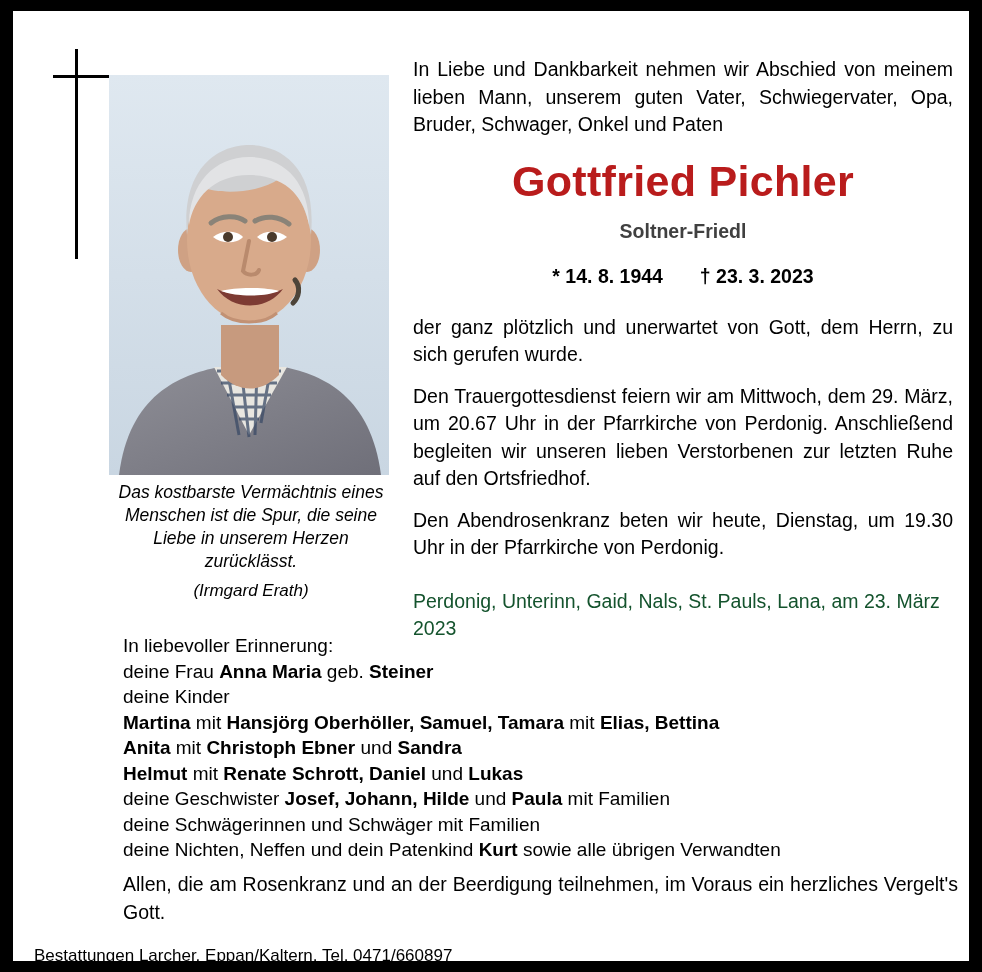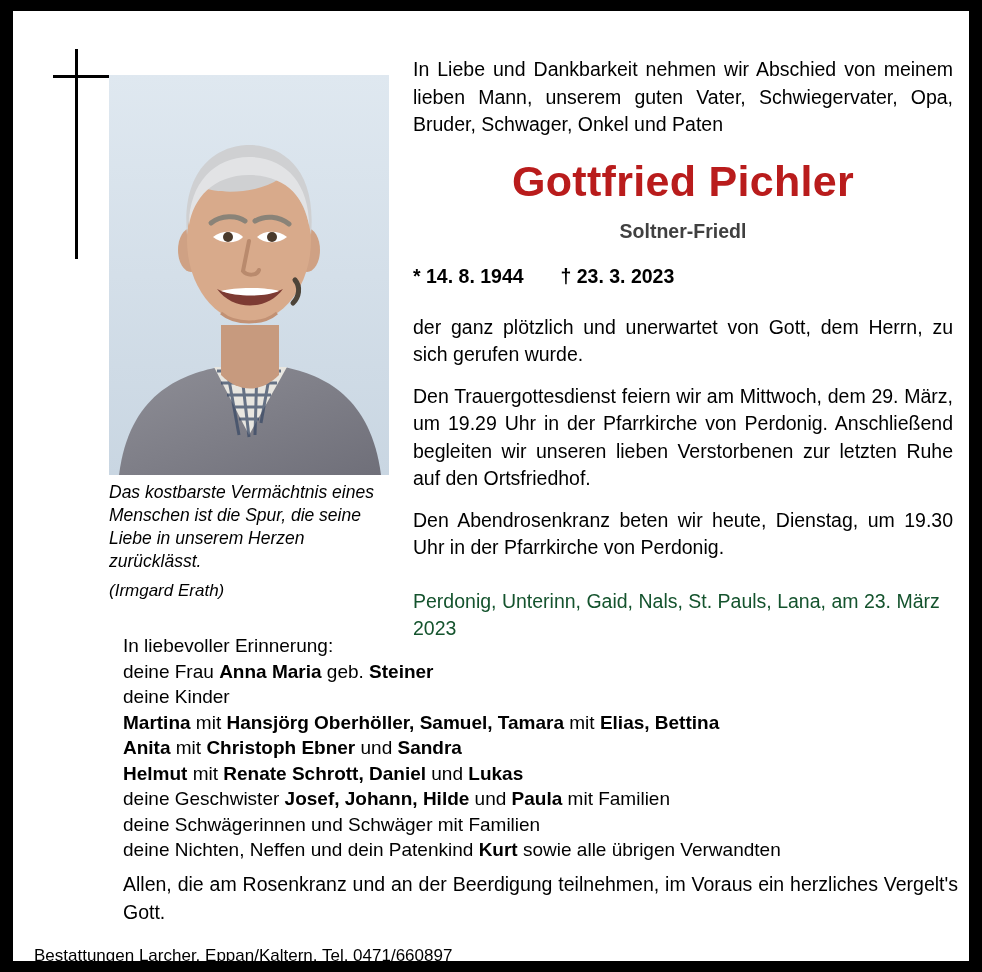--- a/index.html
+++ b/index.html
@@ -55,21 +55,21 @@
     background: #d9e4ee;
     overflow: hidden;
   }
   .photo svg { display: block; }
 
   .quote {
     position: absolute;
     left: 96px;
     top: 470px;
     width: 284px;
-    text-align: left;
+    text-align: center;
     font-style: italic;
     font-size: 17.5px;
     line-height: 23px;
     color: #000;
   }
   .quote .author {
     font-size: 17px;
     margin-top: 6px;
   }
 
@@ -95,20 +95,21 @@
     color: #b91c1c;
   }
   .nickname {
     text-align: center;
     font-weight: bold;
     font-size: 19.5px;
     margin-top: 14px;
     color: #404040;
   }
   .dates {
+    text-align: center;
     font-weight: bold;
     font-size: 19.5px;
     margin-top: 22px;
     color: #000;
   }
   .dates .gap { display: inline-block; width: 26px; }
   .para {
     font-size: 19.5px;
     line-height: 27.5px;
     color: #000;
@@ -231,21 +232,21 @@
   <div class="right">
     <div class="intro">In Liebe und Dankbarkeit nehmen wir Abschied von meinem lieben Mann, unserem guten Vater, Schwiegervater, Opa, Bruder, Schwager, Onkel und Paten</div>
     <div class="name">Gottfried Pichler</div>
     <div class="nickname">Soltner-Friedl</div>
     <div class="dates">
       <span>* 14. 8. 1944</span>
       <span class="gap"></span>
       <span>† 23. 3. 2023</span>
     </div>
     <div class="para p1">der ganz plötzlich und unerwartet von Gott, dem Herrn, zu sich gerufen wurde.</div>
-    <div class="para p2">Den Trauergottesdienst feiern wir am Mittwoch, dem 29. März, um 19.29 Uhr in der Pfarrkirche von Perdonig. Anschließend begleiten wir unseren lieben Verstorbenen zur letzten Ruhe auf den Ortsfriedhof.</div>
+    <div class="para p2">Den Trauergottesdienst feiern wir am Mittwoch, dem 29. März, um 20.67 Uhr in der Pfarrkirche von Perdonig. Anschließend begleiten wir unseren lieben Verstorbenen zur letzten Ruhe auf den Ortsfriedhof.</div>
     <div class="para p3">Den Abendrosenkranz beten wir heute, Dienstag, um 19.30 Uhr in der Pfarrkirche von Perdonig.</div>
     <div class="places">Perdonig, Unterinn, Gaid, Nals, St. Pauls, Lana, am 23. März 2023</div>
   </div>
 
   <div class="memorial">
     <div>In liebevoller Erinnerung:</div>
     <div id="memorial-lines">
         <div>deine Frau <b>Anna Maria</b> geb. <b>Steiner</b></div>
         <div>deine Kinder</div>
         <div><b>Martina</b> mit <b>Hansjörg Oberhöller, Samuel, Tamara</b> mit <b>Elias, Bettina</b></div>

